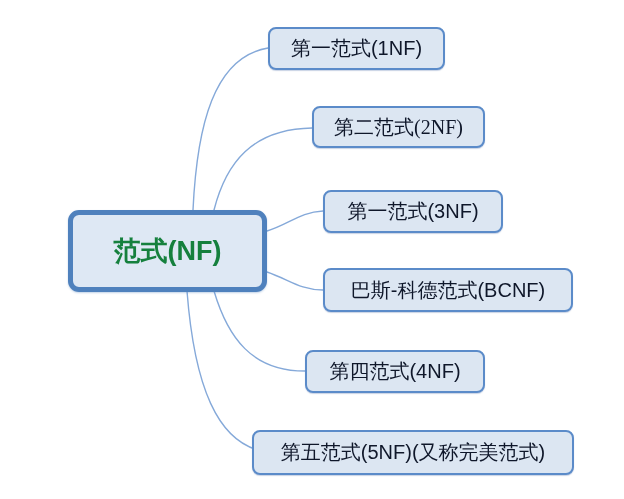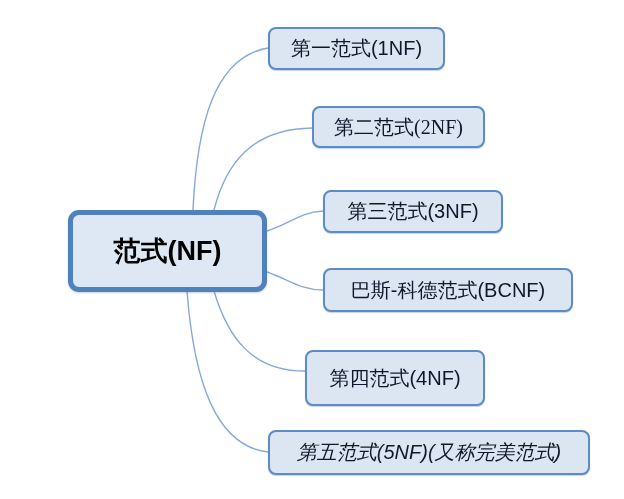--- a/index.html
+++ b/index.html
@@ -41,37 +41,37 @@
     cursor: pointer;
     white-space: nowrap;
   }
   .node-root {
     left: 68px; top: 210px;
     width: 199px; height: 82px;
     border: 5px solid #4F81BD;
     border-radius: 11px;
     font-size: 27px;
     font-weight: 700;
-    color: #000000;
+    color: #15803d;
     background: #DEE8F4;
     box-shadow: 0 1px 2px rgba(79,129,189,0.35);
   }
   .node-child {
     border: 2px solid #5B8BC9;
     border-radius: 8px;
     font-size: 20px;
     font-weight: 400;
     box-shadow: 0 1px 1px rgba(100,130,180,0.35);
   }
   .n1 { left: 268px; top: 27px;  width: 177px; height: 43px; }
   .n2 { left: 312px; top: 106px; width: 173px; height: 42px; font-family: Liberation Serif, serif; }
   .n3 { left: 323px; top: 190px; width: 180px; height: 43px; }
   .n4 { left: 323px; top: 268px; width: 250px; height: 44px; }
-  .n5 { left: 305px; top: 350px; width: 180px; height: 56px; }
-  .n6 { left: 268px; top: 430px; width: 322px; height: 45px; font-style: italic; }
+  .n5 { left: 305px; top: 350px; width: 180px; height: 43px; }
+  .n6 { left: 252px; top: 430px; width: 322px; height: 45px; }
   .node-label {
     pointer-events: none;
   }
 </style>
 </head>
 <body>
 
 <div class="stage">
 
   <svg class="connectors" viewBox="0 0 624 499" xmlns="http://www.w3.org/2000/svg">
@@ -89,21 +89,21 @@
 
   <div class="node node-child n1">
     <span class="node-label">第一范式(1NF)</span>
   </div>
 
   <div class="node node-child n2">
     <span class="node-label">第二范式(2NF)</span>
   </div>
 
   <div class="node node-child n3">
-    <span class="node-label">第三范式(3NF)</span>
+    <span class="node-label">第一范式(3NF)</span>
   </div>
 
   <div class="node node-child n4">
     <span class="node-label">巴斯-科德范式(BCNF)</span>
   </div>
 
   <div class="node node-child n5">
     <span class="node-label">第四范式(4NF)</span>
   </div>
 

